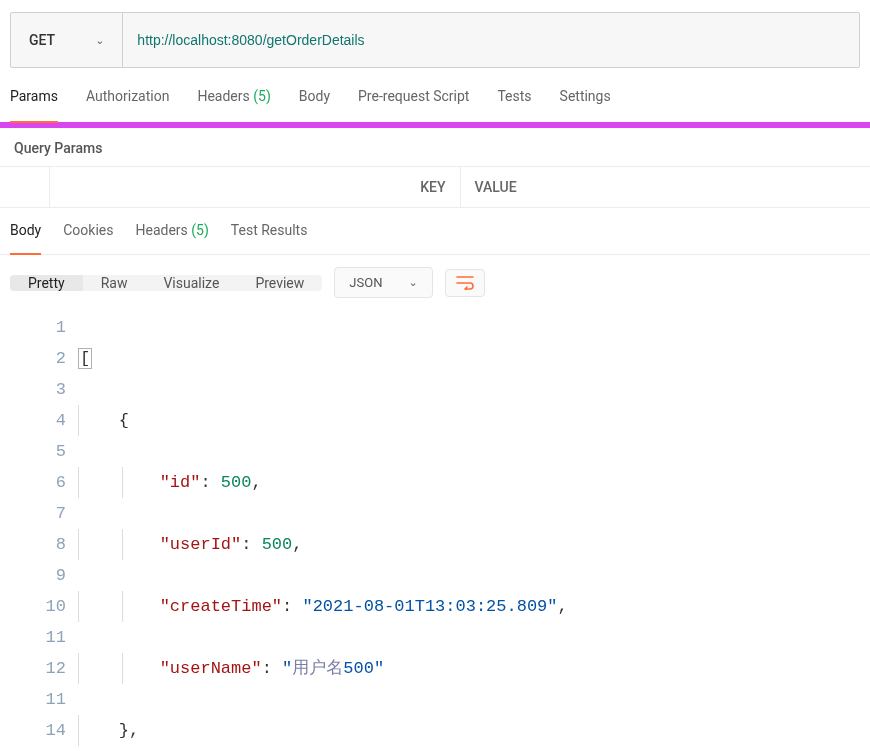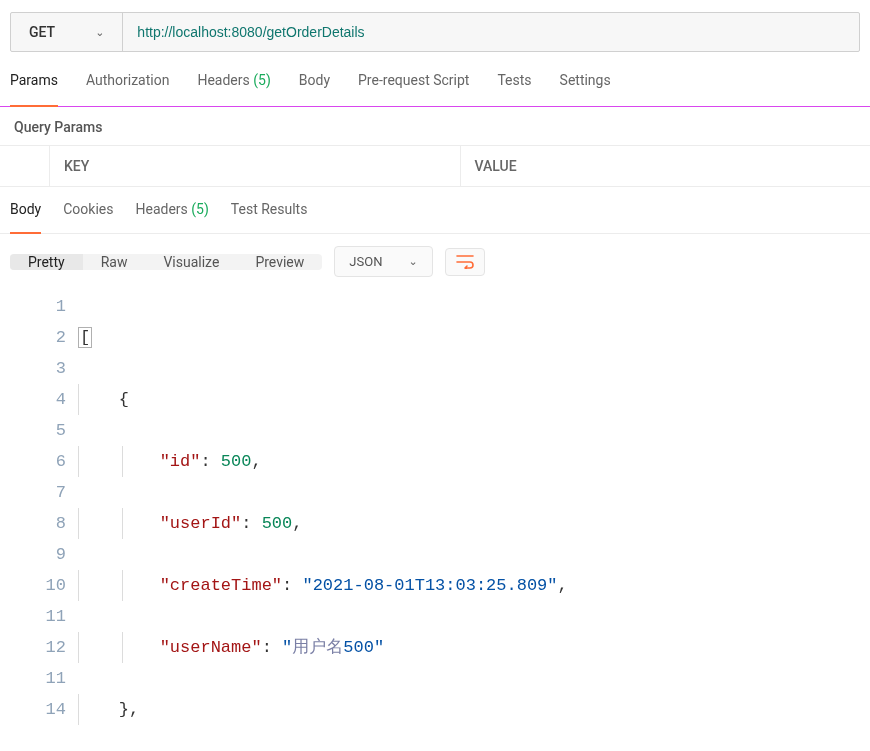--- a/index.html
+++ b/index.html
@@ -12,21 +12,21 @@
     height: 751px;
     overflow: hidden;
   }
   .request-bar {
     display: flex;
     align-items: stretch;
     margin: 12px 10px 6px 10px;
     border: 1px solid #d0d0d0;
     background: #f7f7f7;
     border-radius: 2px;
-    height: 40px;
+    height: 56px;
   }
   .method-select {
     display: flex;
     align-items: center;
     padding: 0 18px;
     border-right: 1px solid #d0d0d0;
     font-weight: 500;
     color: #333;
     gap: 40px;
   }
@@ -39,21 +39,21 @@
     font-size: 14px;
     color: #0f766e;
     outline: none;
   }
   .tabs-row {
     display: flex;
     align-items: center;
     gap: 28px;
     padding: 14px 10px 10px 10px;
     color: #666;
-    border-bottom: 1px solid #d946ef;
+    border-bottom: 6px solid #d946ef;
   }
   .tab {
     cursor: pointer;
     color: #666;
     font-size: 14px;
     padding-bottom: 8px;
     position: relative;
   }
   .tab.active {
     color: #222;
@@ -81,20 +81,21 @@
   .kv-left-gutter {
     width: 50px;
     border-right: 1px solid #ececec;
   }
   .kv-key-col {
     flex: 1;
     padding: 12px 14px;
     color: #666;
     font-weight: 500;
     border-right: 1px solid #ececec;
+    text-align: right;
   }
   .kv-val-col {
     flex: 1;
     padding: 12px 14px;
     color: #666;
     font-weight: 500;
   }
   .response-tabs {
     display: flex;
     align-items: center;

